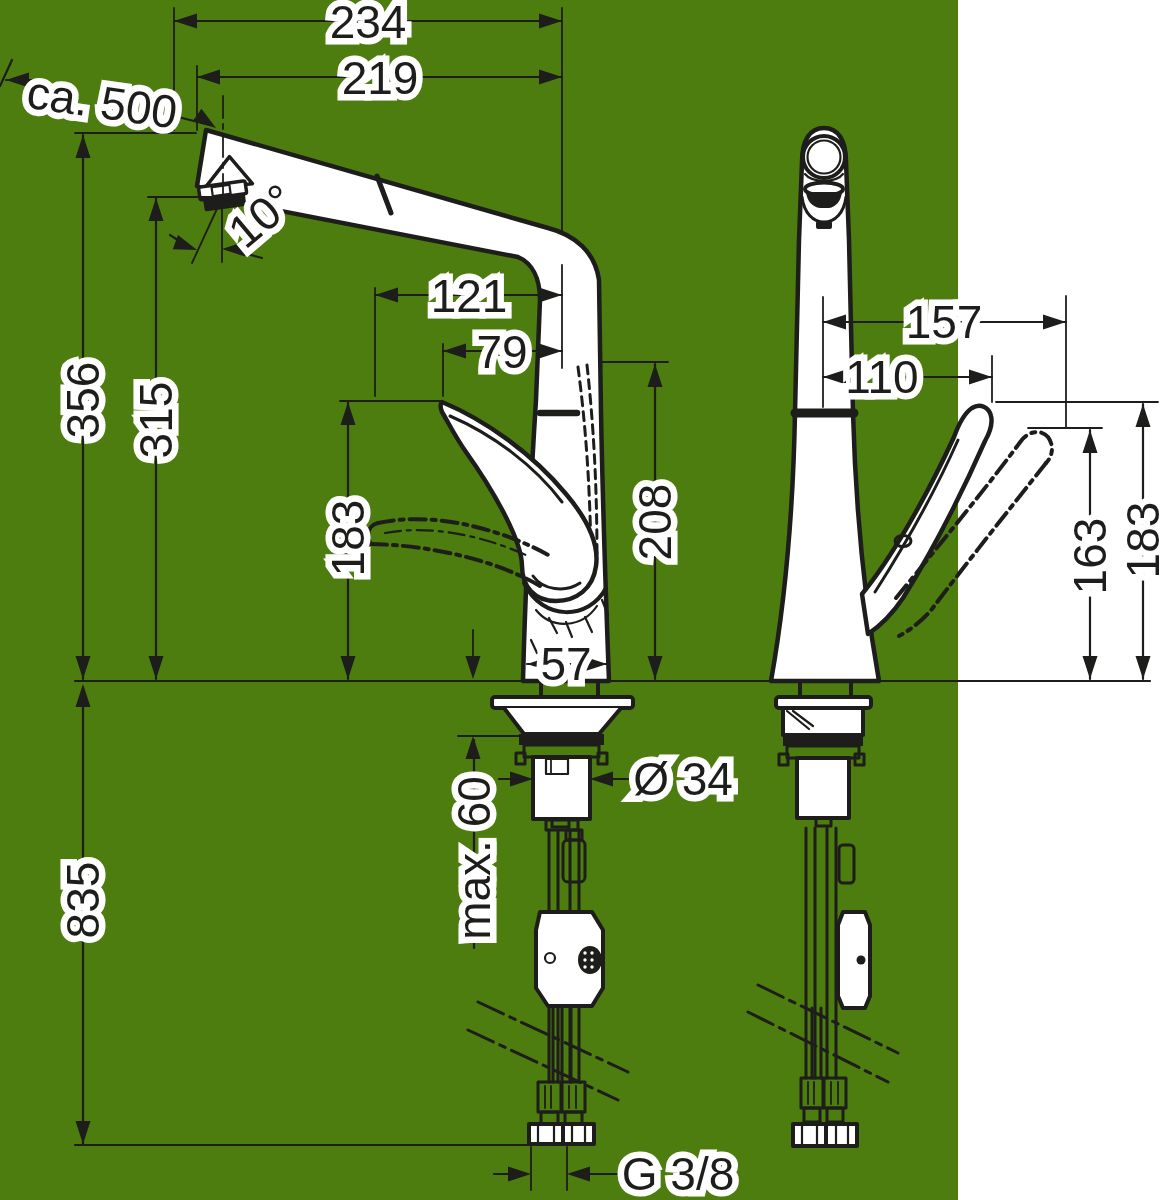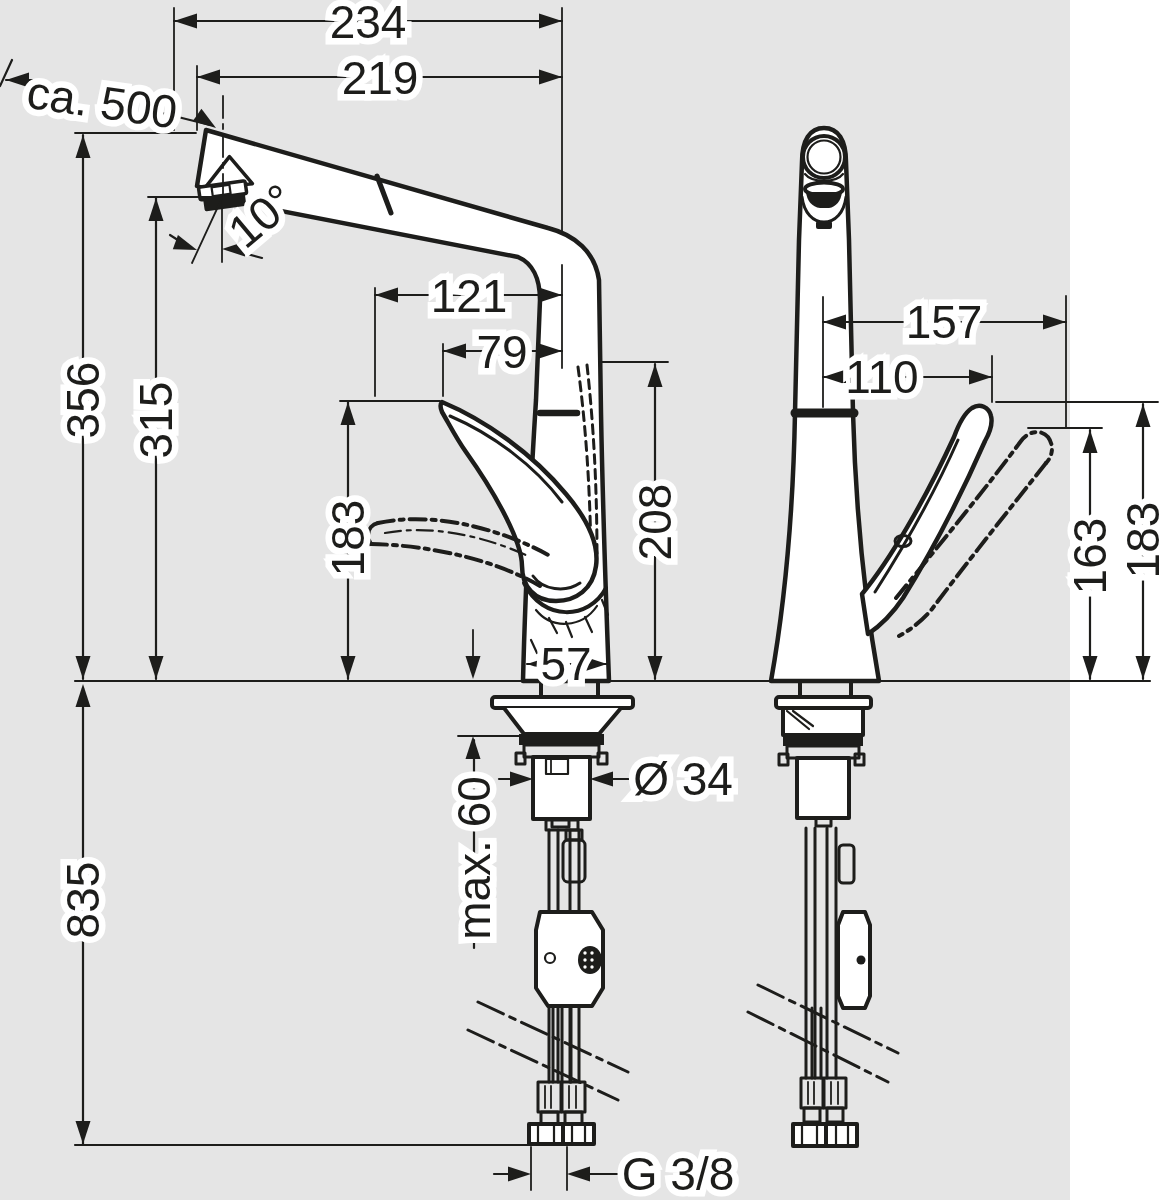--- a/index.html
+++ b/index.html
@@ -1,16 +1,16 @@
 <!DOCTYPE html>
 <html><head>
 <meta charset="utf-8">
 <style>
   html,body{margin:0;padding:0;background:#fff;}
-  .stage{width:1070px;height:1200px;position:relative;background:#e5e5e5;font-family:"Liberation Sans",sans-serif;}
+  .stage{width:958px;height:1200px;position:relative;background:#4d7c0f;font-family:"Liberation Sans",sans-serif;}
   svg{display:block;}
   .o{stroke:#1d1d1b;fill:none;stroke-linecap:round;stroke-linejoin:round;}
   .body{fill:#fff;stroke:#1d1d1b;stroke-width:4.5;stroke-linecap:round;stroke-linejoin:round;}
   .w2{stroke-width:2.2;}
   .w15{stroke-width:1.8;}
   .w3{stroke-width:3;}
   .w4{stroke-width:4;}
   .w6{stroke-width:6.5;}
   .w9{stroke-width:9;}
   .fillb{fill:#1d1d1b;stroke:none;}

